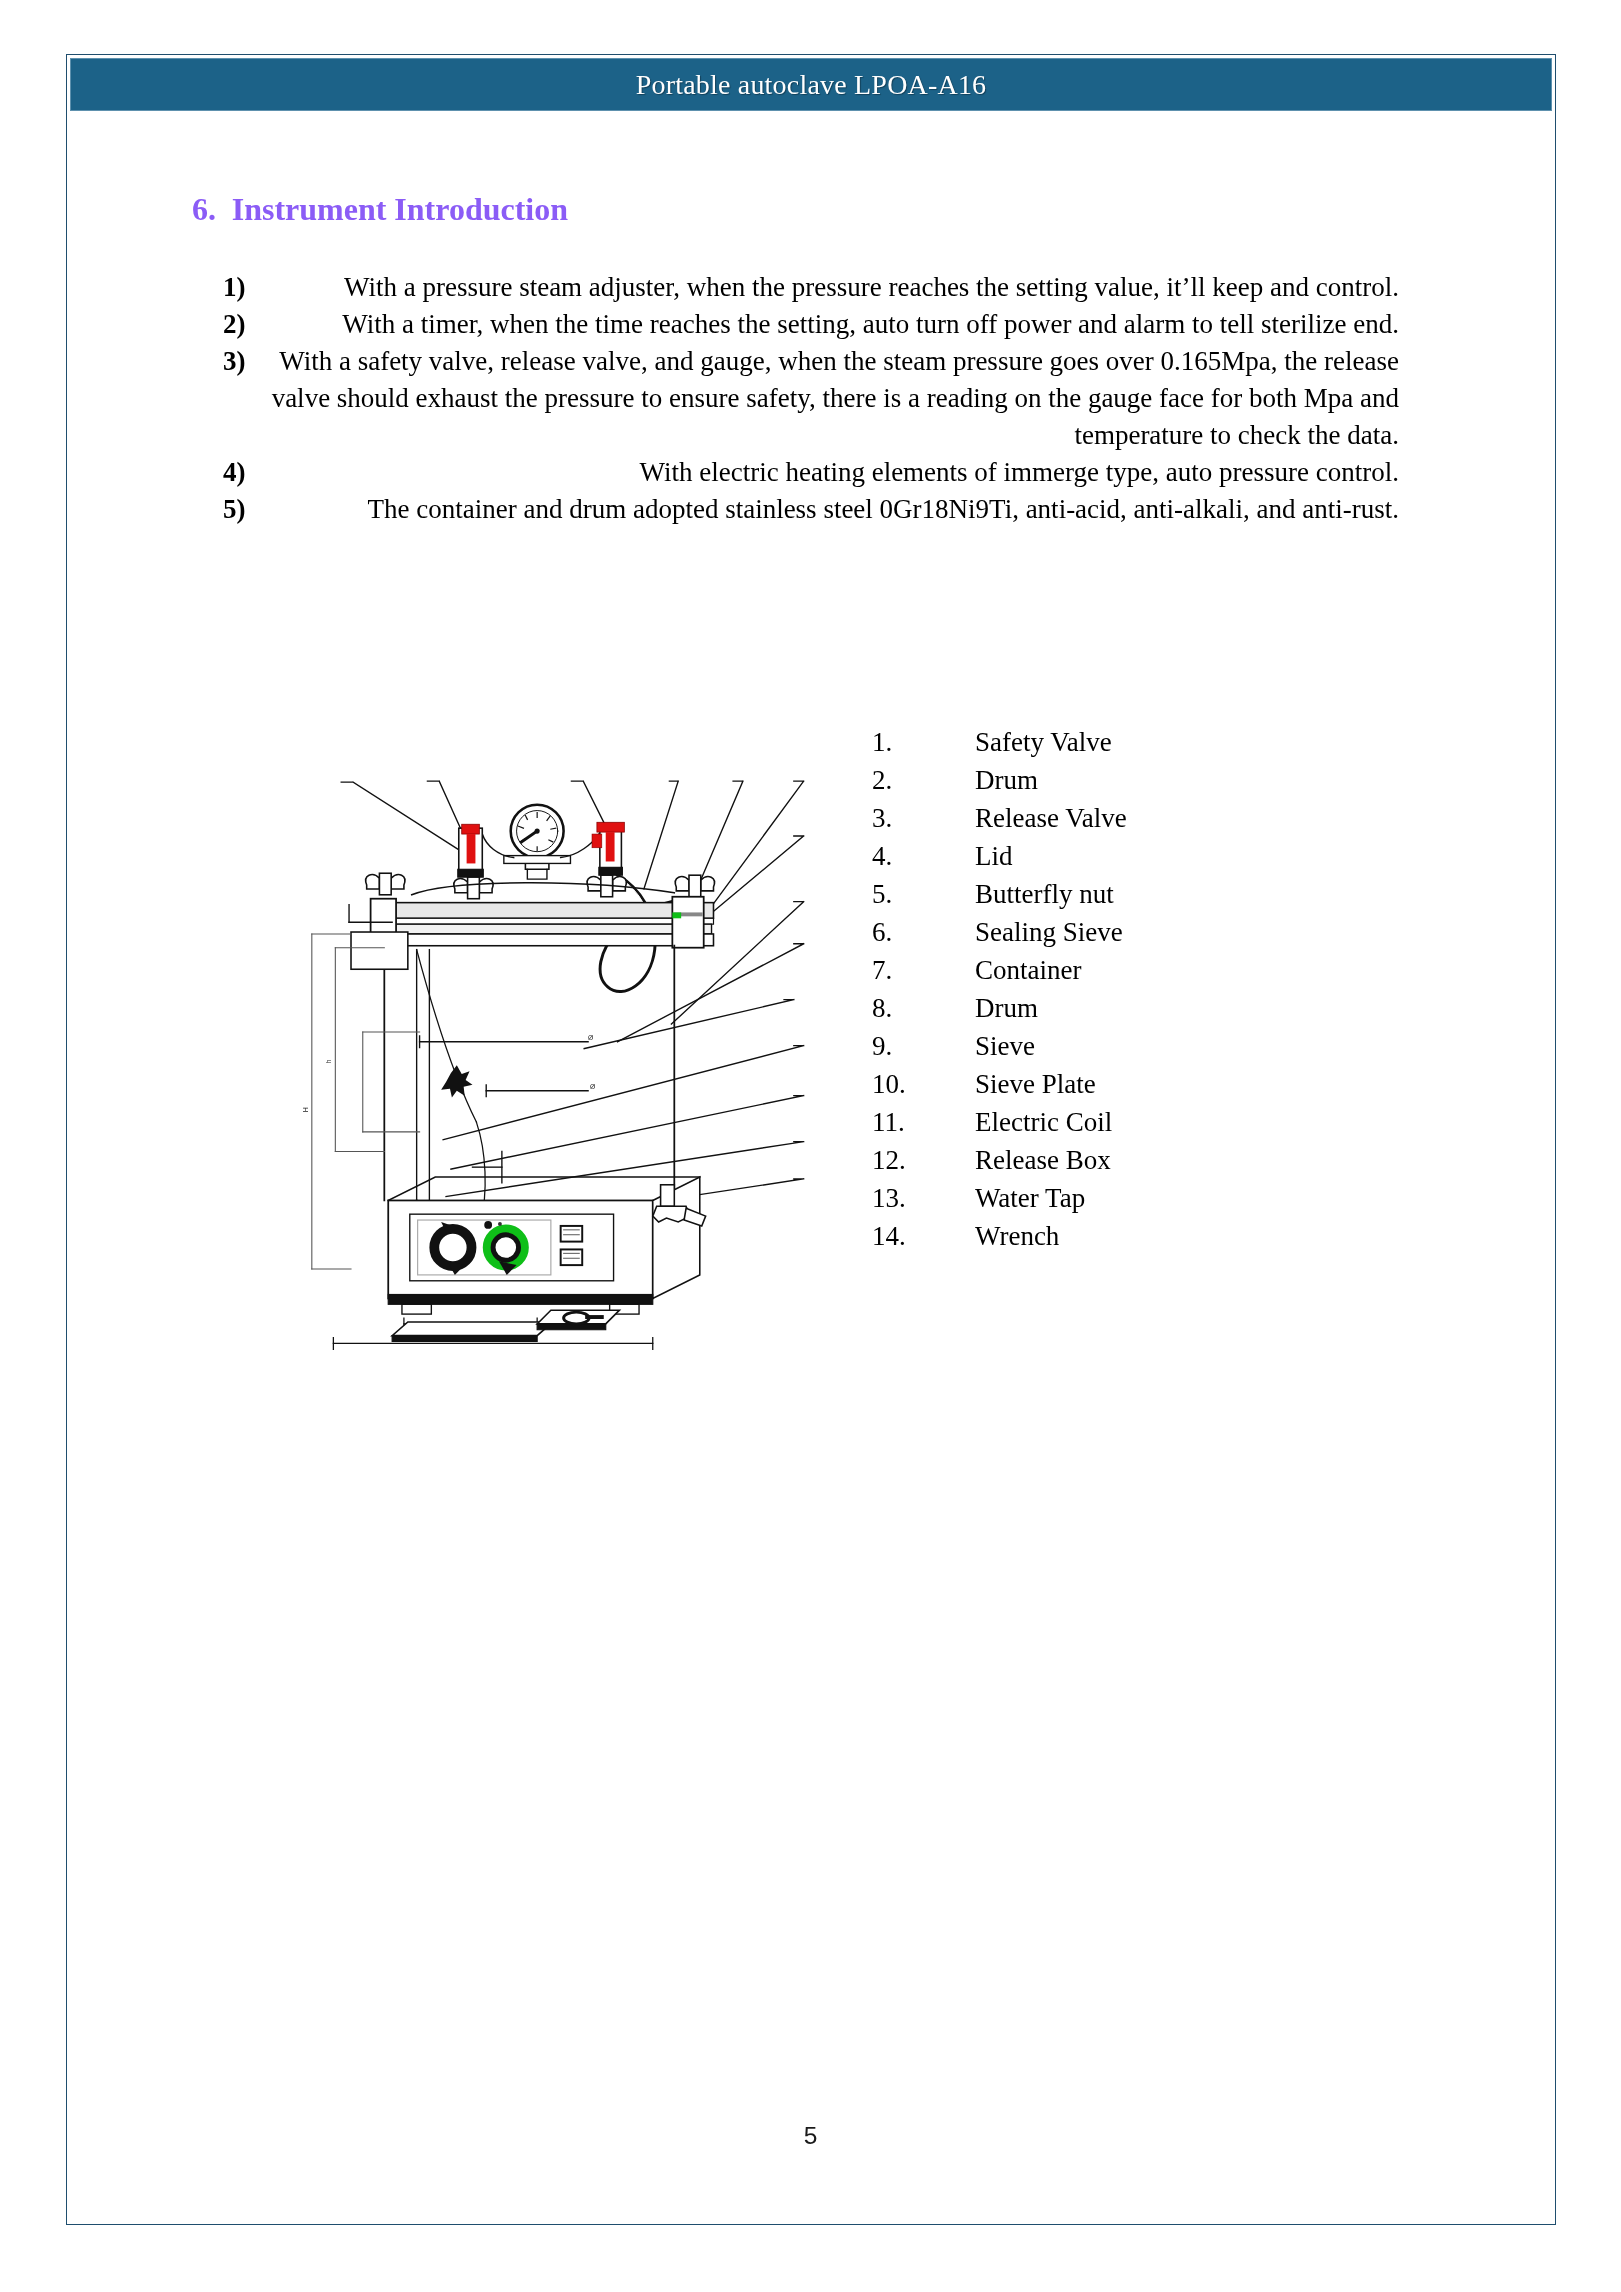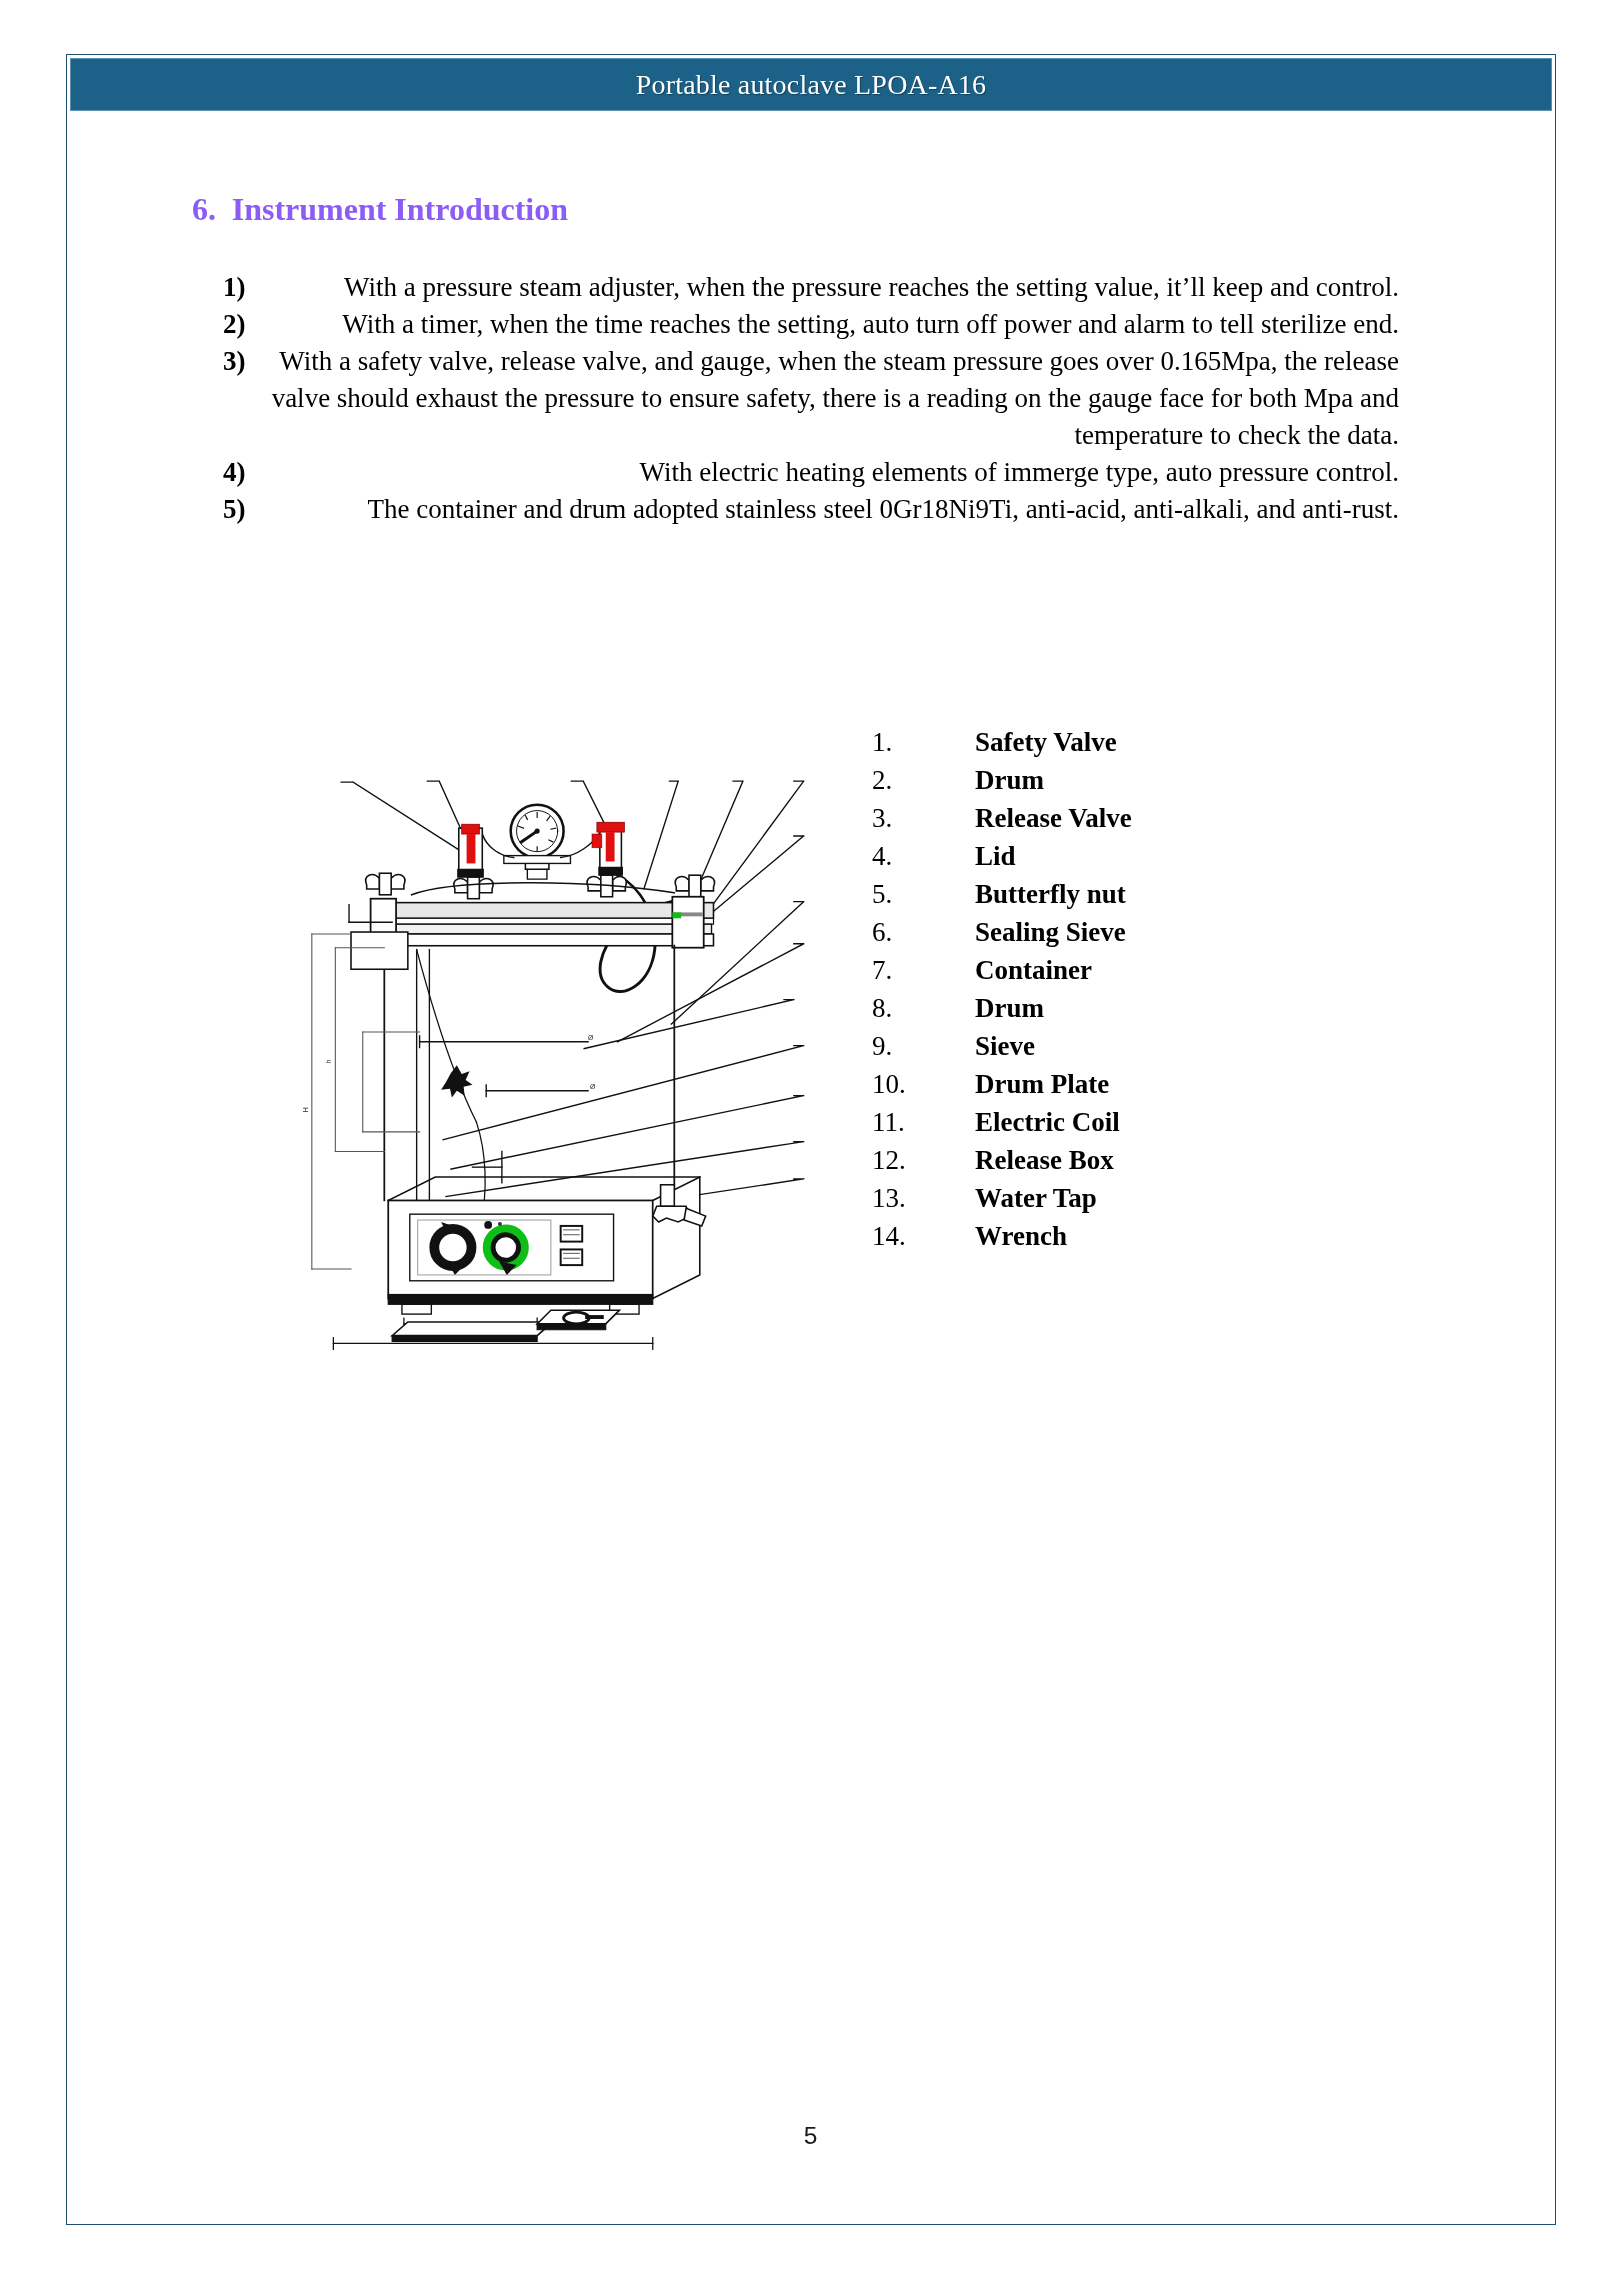--- a/index.html
+++ b/index.html
@@ -91,21 +91,21 @@
   
   #parts-legend {
     position: absolute;
     left: 872px;
     top: 723px;
     font-size: 27px;
     line-height: 38px;
   }
   .part-row { display: flex; }
   .part-num { width: 103px; flex: 0 0 103px; }
-  .part-label { flex: 1 1 auto; white-space: nowrap; font-weight: bold; }
+  .part-label { flex: 1 1 auto; white-space: nowrap; }
 
   
   #diagram {
     position: absolute;
     left: 294px;
     top: 740px;
     width: 549px;
     height: 627px;
   }
   #diagram svg { display: block; width: 549px; height: 627px; }
@@ -196,21 +196,21 @@
   <div class="part-row">
     <span class="part-num">8.</span>
     <span class="part-label">Drum</span>
   </div>
   <div class="part-row">
     <span class="part-num">9.</span>
     <span class="part-label">Sieve</span>
   </div>
   <div class="part-row">
     <span class="part-num">10.</span>
-    <span class="part-label">Drum Plate</span>
+    <span class="part-label">Sieve Plate</span>
   </div>
   <div class="part-row">
     <span class="part-num">11.</span>
     <span class="part-label">Electric Coil</span>
   </div>
   <div class="part-row">
     <span class="part-num">12.</span>
     <span class="part-label">Release Box</span>
   </div>
   <div class="part-row">

